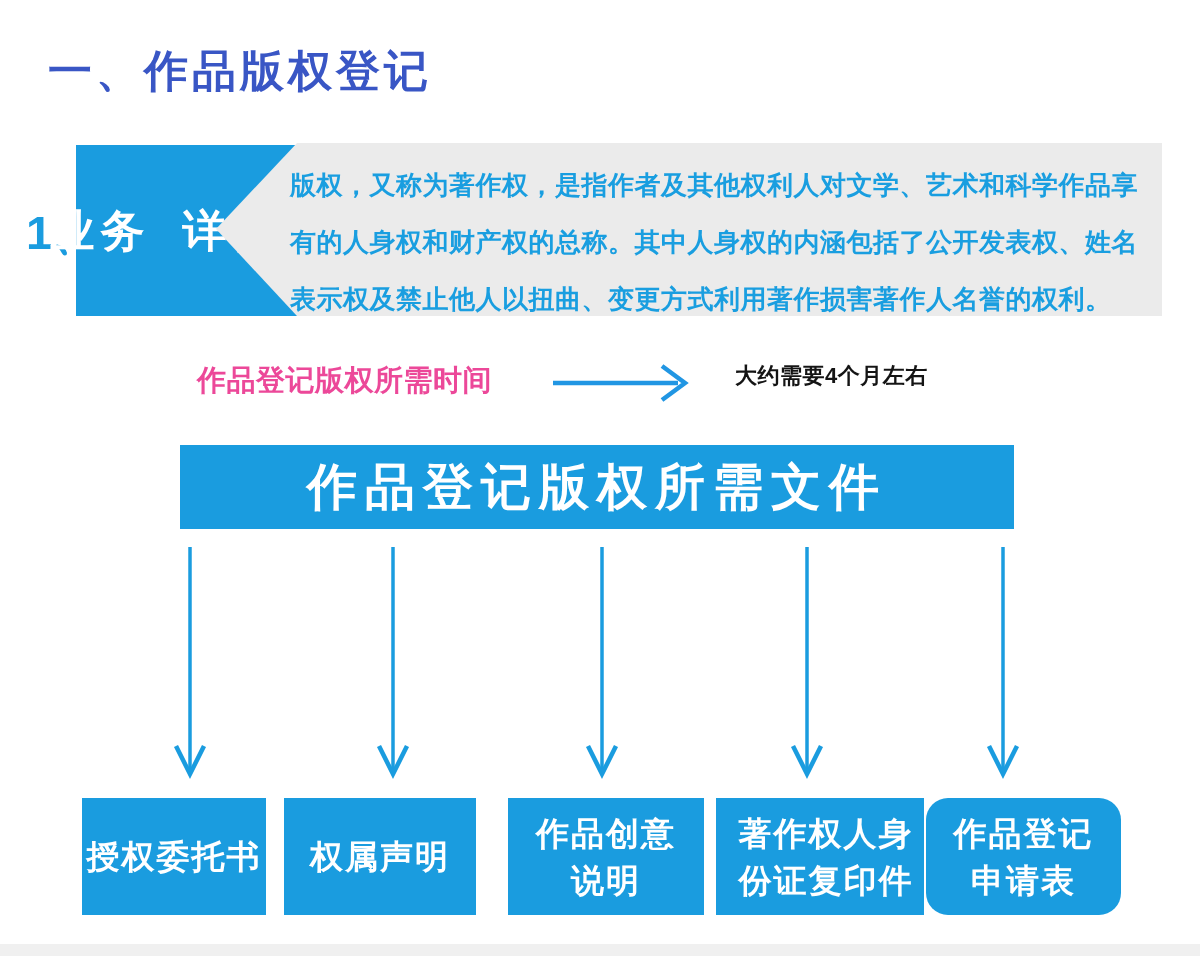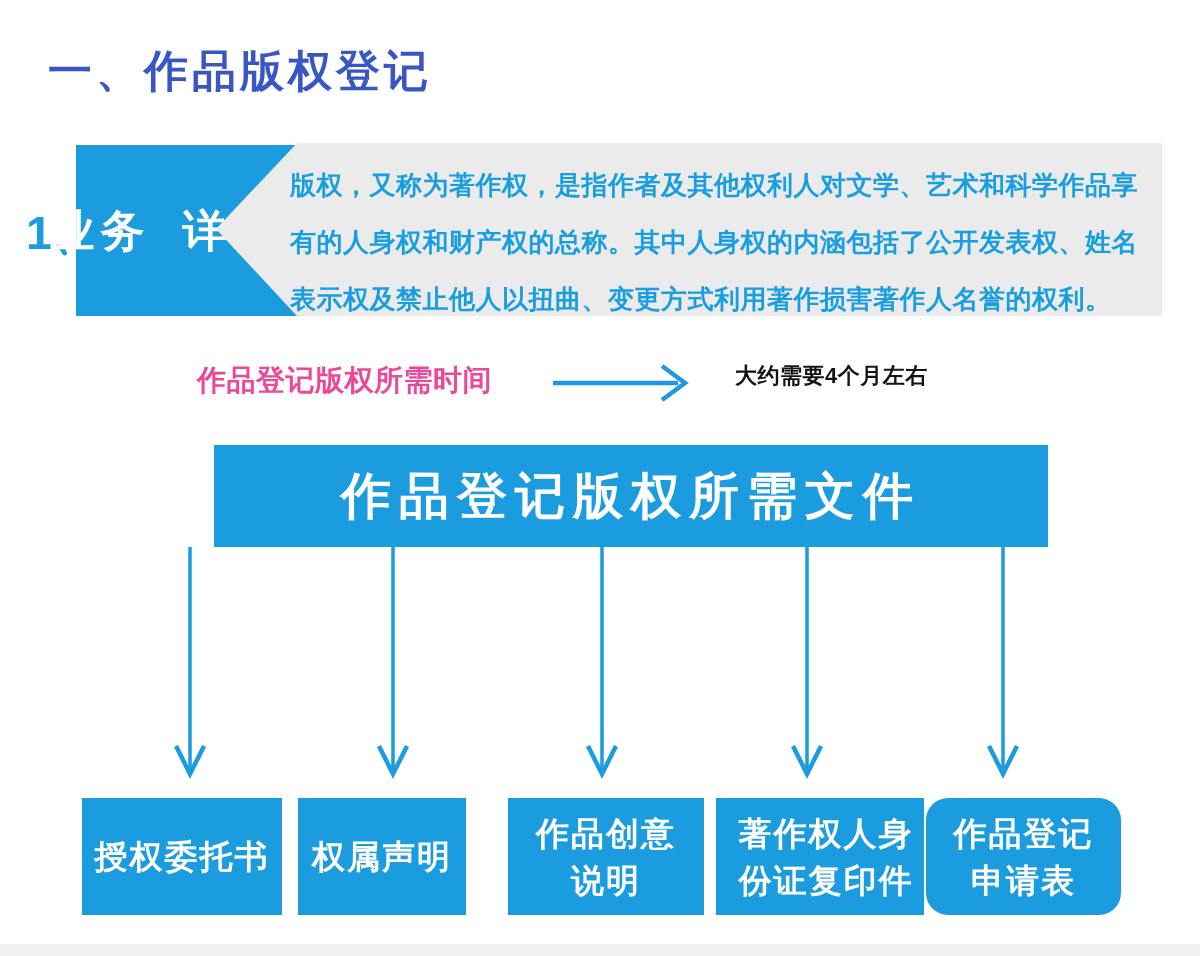--- a/index.html
+++ b/index.html
@@ -54,23 +54,23 @@
     font-size:29px;font-weight:bold;color:#ec4899;letter-spacing:0.5px;white-space:nowrap;
   }
   .time-value{
     position:absolute;left:735px;top:361px;
     font-size:22px;font-weight:bold;color:#141414;letter-spacing:0.5px;white-space:nowrap;
   }
   .h-arrow{position:absolute;left:550px;top:360px;}
 
   
   .banner{
-    position:absolute;left:180px;top:445px;width:834px;height:102px;
+    position:absolute;left:180px;top:445px;width:834px;height:84px;
     background:#1A9CDF;
-    display:flex;align-items:center;justify-content:center;margin-left:34px;
+    display:flex;align-items:center;justify-content:center;
   }
   .banner .banner-text{
     color:#ffffff;font-size:50px;font-weight:bold;letter-spacing:8px;white-space:nowrap;
   }
 
   .v-arrows{position:absolute;left:0;top:547px;}
 
   
   .doc-box{
     position:absolute;top:798px;height:117px;background:#1A9CDF;
@@ -127,26 +127,26 @@
       <polyline points="379,199 393,227 407,199" stroke-width="4.5"></polyline>
       <line x1="602" y1="0" x2="602" y2="224" stroke-width="3.5"></line>
       <polyline points="588,199 602,227 616,199" stroke-width="4.5"></polyline>
       <line x1="807" y1="0" x2="807" y2="224" stroke-width="3.5"></line>
       <polyline points="793,199 807,227 821,199" stroke-width="4.5"></polyline>
       <line x1="1003" y1="0" x2="1003" y2="224" stroke-width="3.5"></line>
       <polyline points="989,199 1003,227 1017,199" stroke-width="4.5"></polyline>
     </g>
   </svg>
 
-  <div class="doc-box" style="left:82px;width:200px;justify-content:center;">
+  <div class="doc-box" style="left:82px;width:184px;justify-content:center;">
     <div class="dl">授权委托书</div>
     <div class="dl"></div>
   </div>
 
-  <div class="doc-box" style="left:298px;width:168px;align-items:center;">
+  <div class="doc-box" style="left:284px;width:192px;align-items:center;">
     <div class="dl">权属声明</div>
     <div class="dl"></div>
   </div>
 
   <div class="doc-box" style="left:508px;width:196px;align-items:center;">
     <div class="dl">作品创意</div>
     <div class="dl">说明</div>
   </div>
 
   <div class="doc-box" style="left:716px;width:196px;padding-left:12px;">

